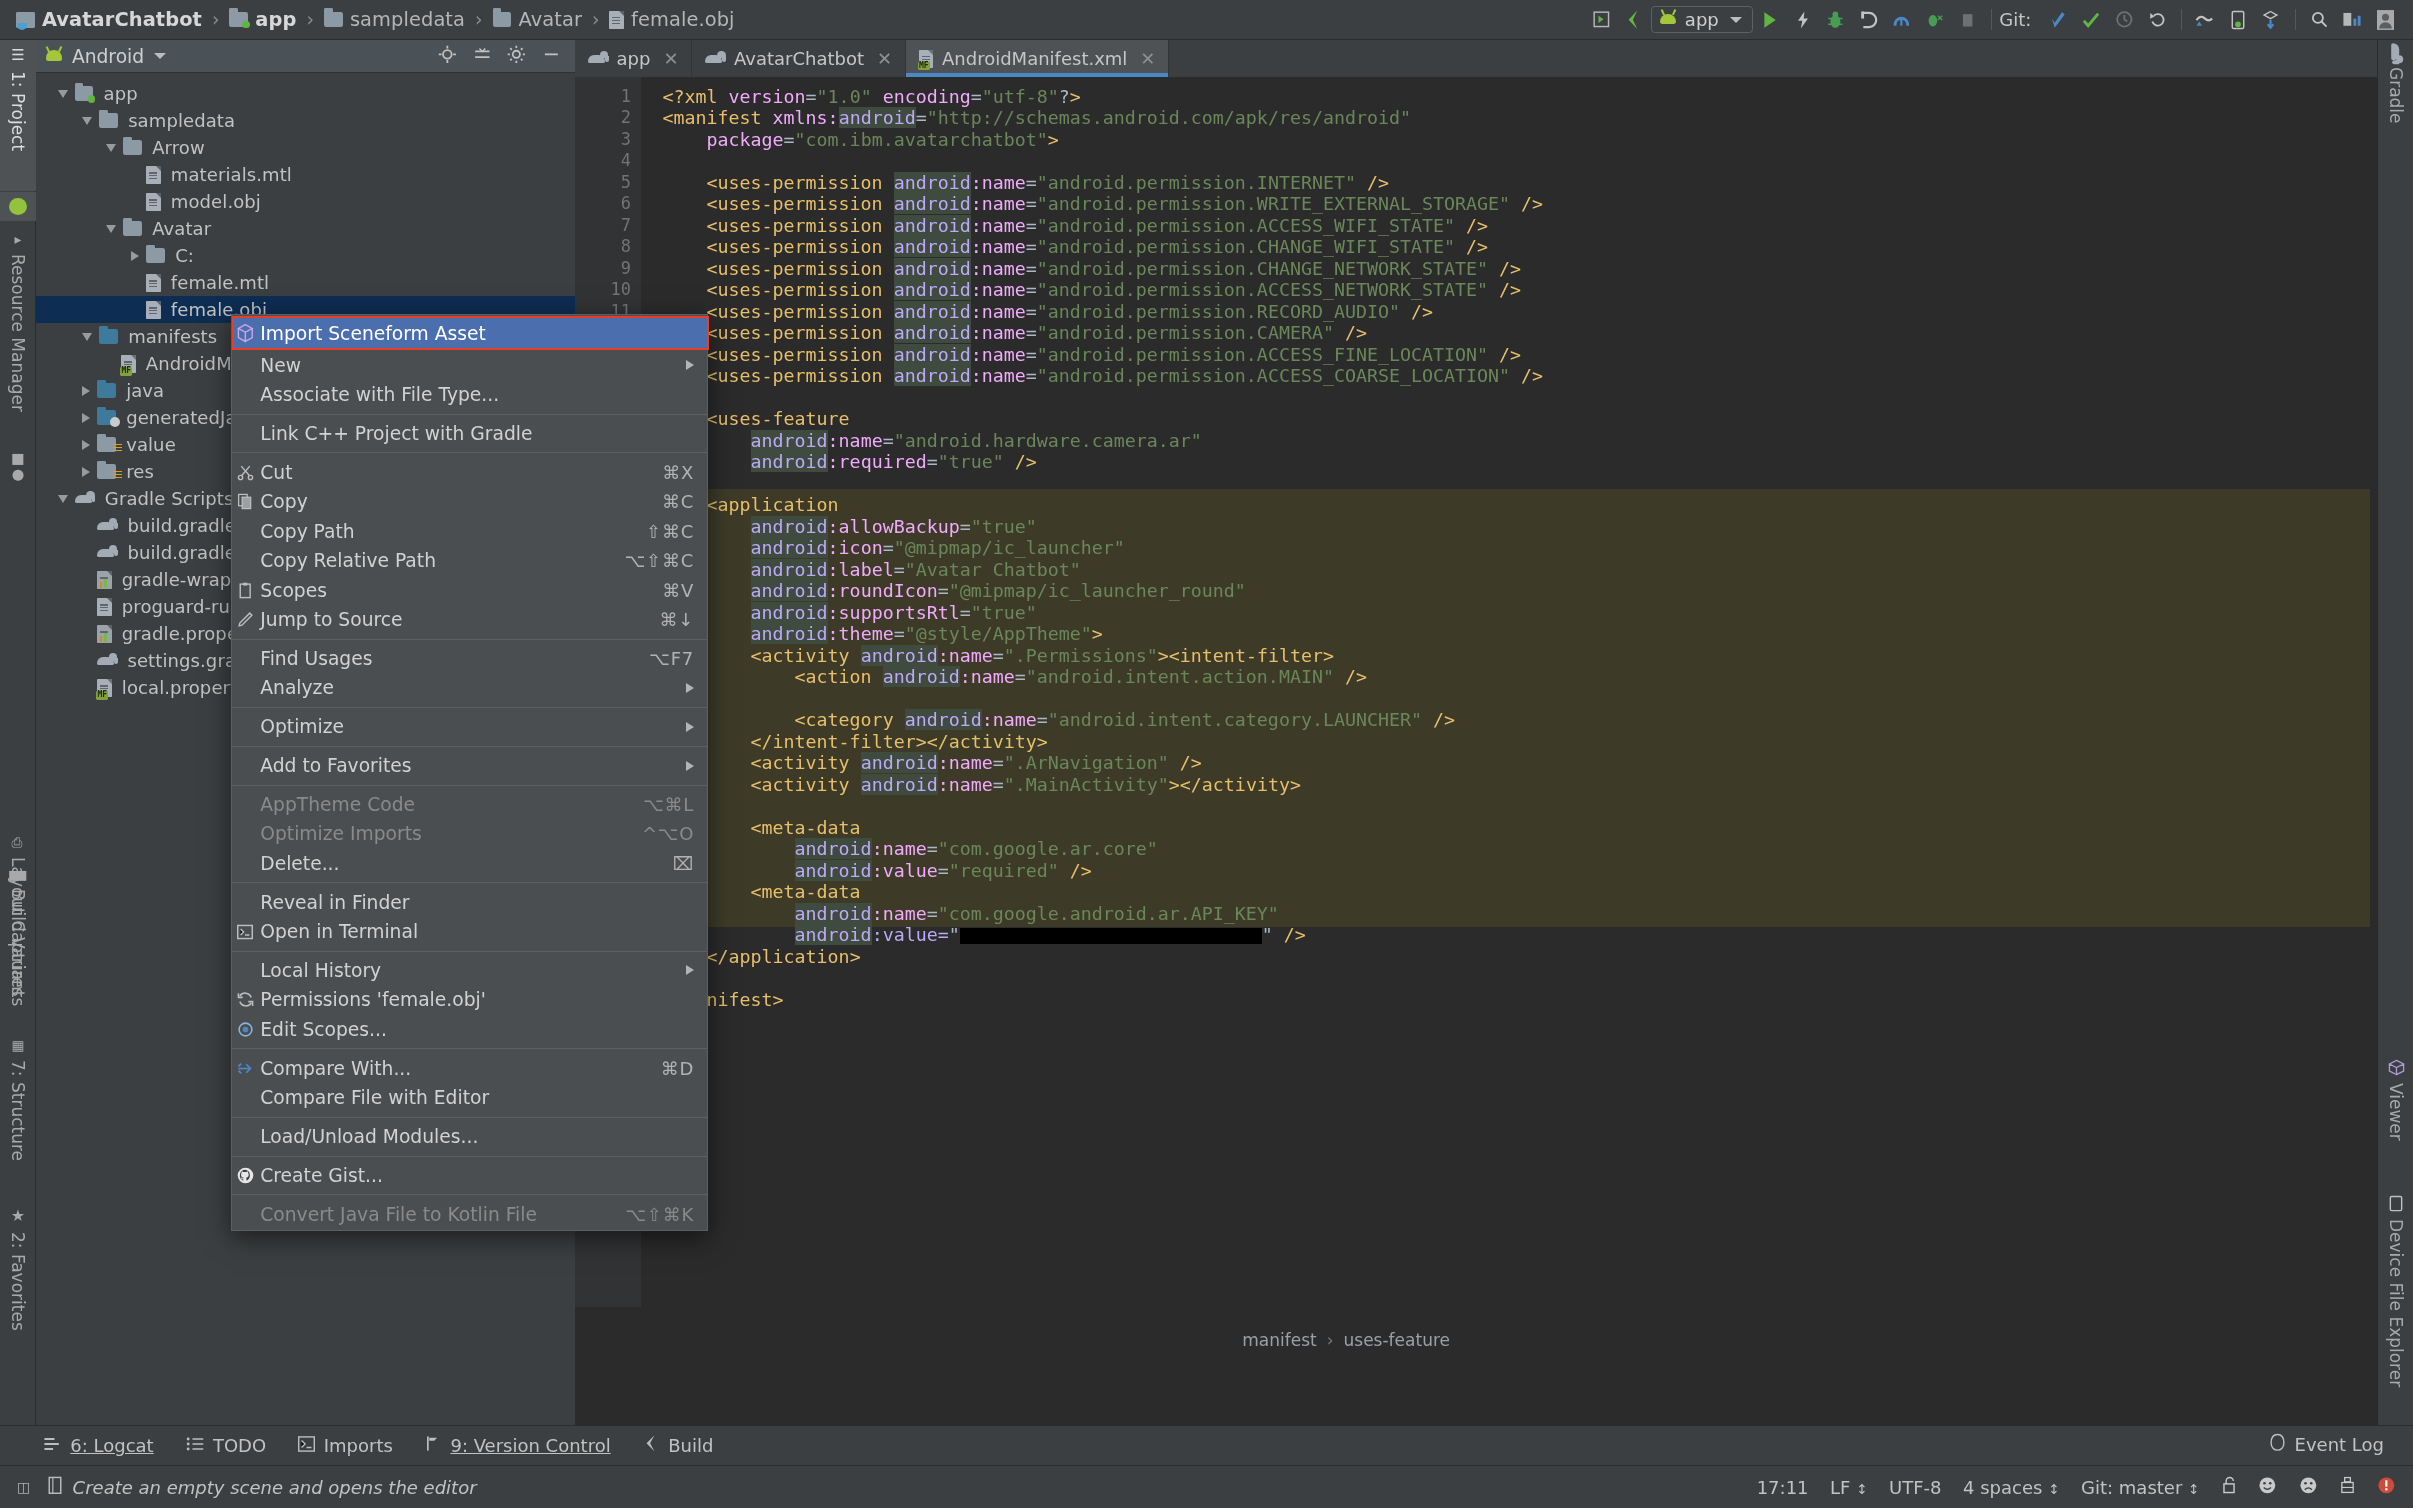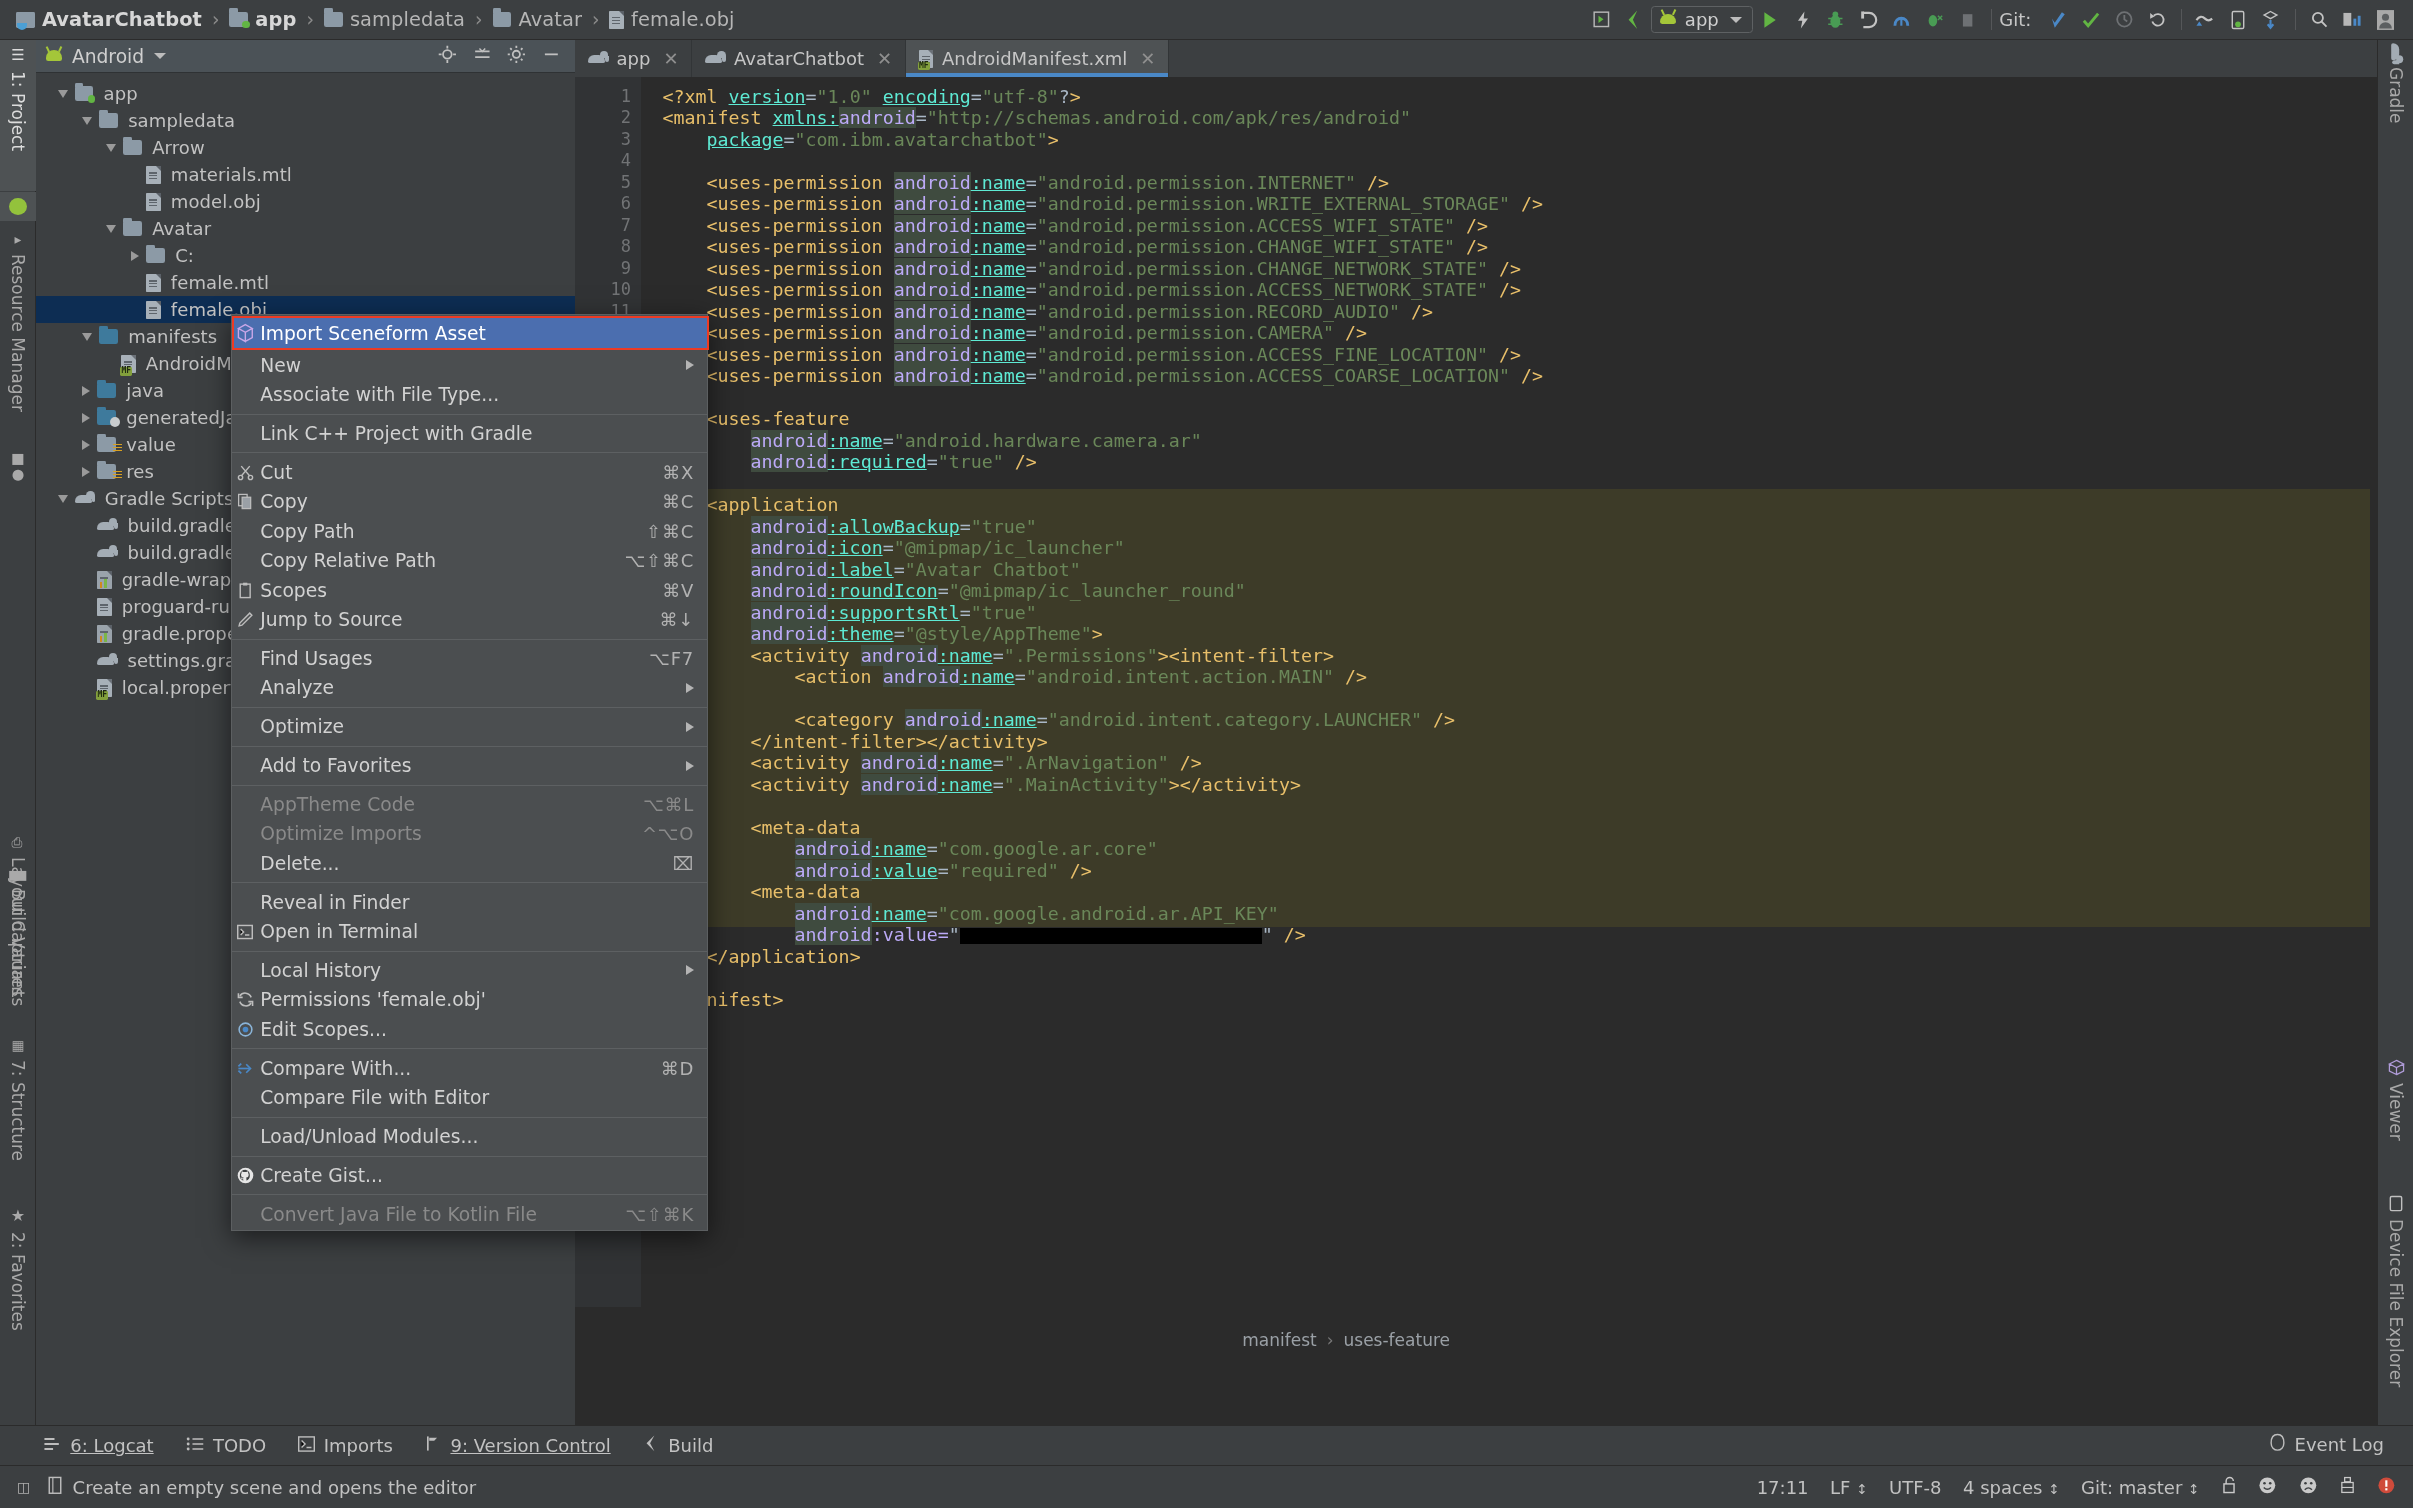--- a/index.html
+++ b/index.html
@@ -124,21 +124,21 @@
   .codearea { position:absolute; left:0; top:37px; right:0; bottom:129px; background:#2b2b2b; overflow:hidden; }
   .gutter { position:absolute; left:0; top:0; width:66px; height:100%; background:#313335;
      color:#717375; font-family:"DejaVu Sans Mono", monospace; font-size:17px; text-align:right; padding-top:8.6px; }
   .gutter div { height:21.5px; line-height:21.5px; padding-right:10px; }
   .codebox { position:absolute; left:66px; top:0; right:43px; bottom:0; padding:8.6px 0 0 21.5px;
      font-family:"DejaVu Sans Mono", monospace; font-size:18.3px; line-height:21.5px; white-space:pre; color:#a9b7c6; }
   .appblock { position:absolute; left:66px; right:43px; top:0; background:#504c26; opacity:0.5; }
   .code-line { position:relative; z-index:2; height:21.5px; }
   .tk-tag { color:#e8bf6a; }
   .tk-attr { color:#bcaaf7; }
-  .tk-attr2 { color:#5eead4;text-decoration:underline; }
+  .tk-attr2 { color:#f0abfc; }
   .tk-str { color:#6a8759; }
   .tk-punc { color:#a9b7c6; }
   .hl-ns { background:#3f4b3f; }
   .redact { display:inline-block; background:#000; height:16px; vertical-align:middle; }
   .errstripe { position:absolute; right:0; top:0; width:18.7px; bottom:0; background:#3c3f41; }
 
   
   .editor-bc { position:absolute; left:0; right:0; bottom:80px; height:32px; background:#2b2b2b;
       display:flex; align-items:center; justify-content:flex-end; padding-right:963px;
       font-size:17px; color:#9aa0a6; }
@@ -154,21 +154,21 @@
 
   
   .bottombar { position:absolute; left:0; bottom:43px; width:2413px; height:40px; background:#3c3f41;
      border-top:0.7px solid #2b2b2b; display:flex; align-items:center; padding-left:43px; gap:32px; font-size:18px; color:#c2c2c2;}
   .bottombar .item { display:flex; align-items:center; gap:8.6px; }
   .bottombar .u { text-decoration:underline; }
   .eventlog { position:absolute; right:29px; bottom:52px; display:flex; align-items:center; gap:8.6px; font-size:18px; color:#c2c2c2; }
 
   .statusbar { position:absolute; left:0; bottom:0; width:2413px; height:43px; background:#3c3f41;
      border-top:0.7px solid #2b2b2b; display:flex; align-items:center; padding:0 17px; font-size:18px; color:#c2c2c2; }
-  .statusbar .msg { display:flex; align-items:flex-end; gap:10px; }
+  .statusbar .msg { display:flex; align-items:flex-end; gap:10px;font-style:italic; }
   .status-right { margin-left:auto; display:flex; align-items:center; gap:21.5px; }
   .spin { display:inline-block; font-size:14.4px; color:#b0b0b0; line-height:1; }
 
   .bottomleftstrip { position:absolute; left:0; bottom:83px; width:36px; height:86px; }
 </style>
 </head>
 <body>
 
 <div class="app">
 

